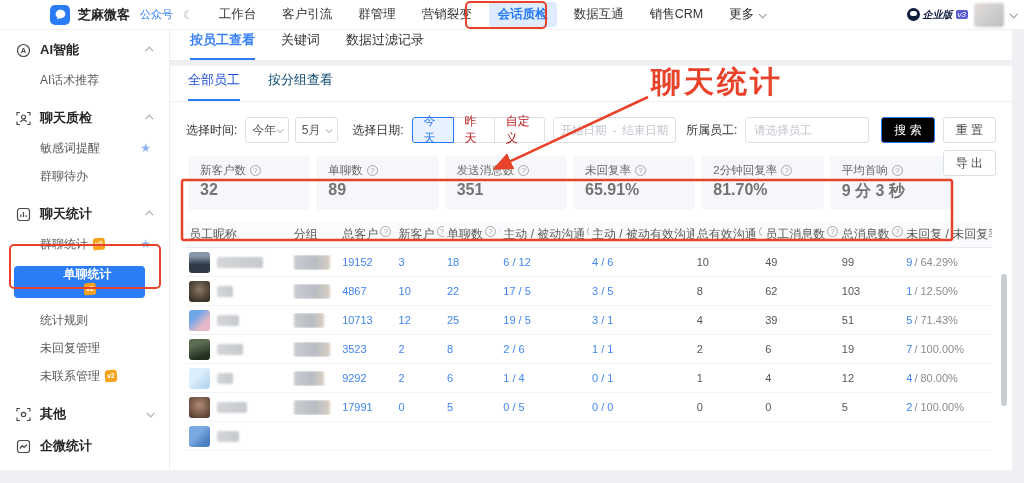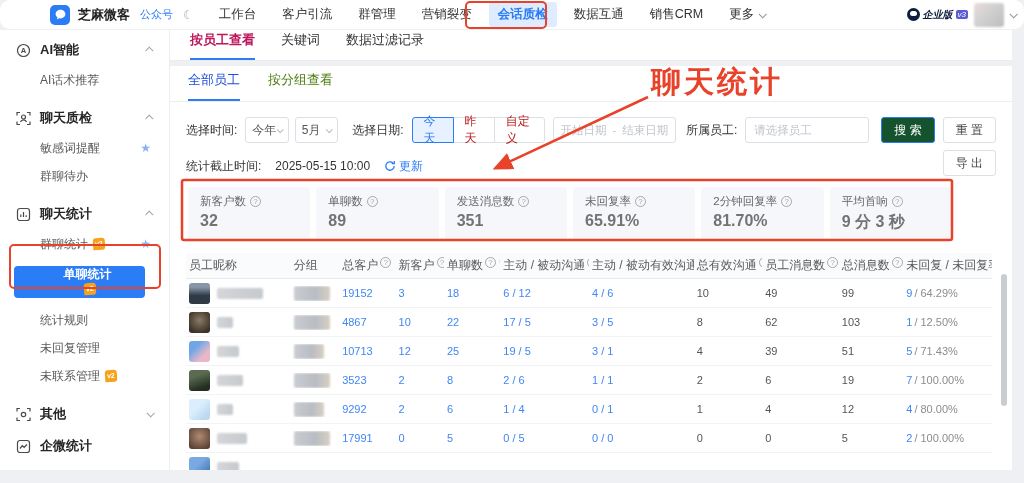--- a/index.html
+++ b/index.html
@@ -2,21 +2,21 @@
 <html><head>
 <meta charset="utf-8">
 <style>
   * { margin:0; padding:0; box-sizing:border-box; }
   html,body { width:1024px; height:483px; overflow:hidden; }
   body { font-family:"Liberation Sans", sans-serif; background:#eef0f3; color:#333; position:relative; }
   .app { position:absolute; inset:0; }
 
   
   .topbar { position:absolute; left:0; top:0; width:1024px; height:30px; background:#fff;
-    border-bottom:1px solid #f0f0f0; display:flex; align-items:center; z-index:10; padding-left:50px;border-radius:10px; }
+    border-bottom:1px solid #f0f0f0; display:flex; align-items:center; z-index:10; padding-left:50px; }
   .logo { width:20px; height:20px; border-radius:5px; background:#2b7cf7; display:flex; align-items:center; justify-content:center; flex:0 0 auto; }
   .brand { font-size:13px; font-weight:bold; color:#222; margin-left:8px; white-space:nowrap; }
   .brand-tag { font-size:11px; color:#2b7cf7; margin-left:10px; white-space:nowrap; }
   .moon { color:#9aa3ad; font-size:12px; margin-left:10px; cursor:pointer; }
   .topnav { display:flex; align-items:center; margin-left:16px; gap:8px; }
   .topnav .nav-item { font-size:12.5px; color:#333; padding:4px 9px; border-radius:3px; white-space:nowrap; cursor:pointer; }
   .topnav .nav-item.active { background:#dfecff; color:#2b7cf7; font-weight:bold; }
   .nav-more { display:flex; align-items:center; gap:5px; }
   .chev { display:inline-block; width:6px; height:6px; border-right:1.4px solid #999; border-bottom:1.4px solid #999; transform:rotate(45deg) translateY(-1px); }
   .chev.up { transform:rotate(-135deg) translateY(-1px); }
@@ -37,41 +37,41 @@
   .s-item { height:28px; display:flex; align-items:center; padding:0 18px 0 40px; font-size:12px; color:#595959; cursor:pointer; }
   .s-item .star { margin-left:auto; color:#8ab0f6; font-size:12px; }
   .v2badge { display:inline-block; background:#f7a21b; color:#fff; font-size:7px; font-weight:bold; line-height:10px; padding:1px 2px; border-radius:3px 3px 3px 1px; margin-left:5px; transform:rotate(-4deg); }
   .s-item.active { background:#2b7cf7; color:#fff; border-radius:4px; margin:8px 24px 8px 14px; height:32px; padding:0 10px 0 26px; font-weight:bold;flex-direction:column; }
   .s-item.active .v2badge { background:#f7a21b; }
   .mt8 { margin-top:8px; }
 
   
   .tabbar { position:absolute; left:170px; top:30px; width:842px; height:31px; background:#fff; border-bottom:1px solid #ececec; display:flex; align-items:flex-end; padding-left:20px; gap:26px; z-index:4; }
   .tab { font-size:13px; color:#333; padding-bottom:9px; border-bottom:2px solid transparent; cursor:pointer; white-space:nowrap; }
-  .tab.active { color:#be185d; font-weight:bold; border-bottom-color:#2b7cf7; }
+  .tab.active { color:#3b82f6; font-weight:bold; border-bottom-color:#2b7cf7; }
 
   .card { position:absolute; left:170px; top:66px; width:842px; height:404px; background:#fff; overflow:hidden; z-index:3; }
   .subtabs { height:36px; border-bottom:1px solid #efefef; display:flex; align-items:flex-end; padding-left:18px; gap:28px; }
-  .subtab { font-size:13px; color:#4d7c0f; padding-bottom:10px; border-bottom:2px solid transparent; cursor:pointer; }
+  .subtab { font-size:13px; color:#0c4a6e; padding-bottom:10px; border-bottom:2px solid transparent; cursor:pointer; }
   .subtab.active { color:#1d4ed8; border-bottom-color:#2b7cf7; }
 
   .filter-row { display:flex; align-items:center; margin:14px 16px 0 16px; height:28px; font-size:12px; }
   .flabel { color:#333; margin-right:8px; white-space:nowrap; }
   .select { display:flex; align-items:center; justify-content:space-between; width:48px; height:26px; border:1px solid #dcdfe6; border-radius:3px; padding:0 6px; color:#555; margin-right:6px; cursor:pointer; }
   .select .chev { border-color:#bbb; width:5px; height:5px; }
   .btn-group { display:flex; margin-right:8px; }
   .btn-group .gbtn { height:26px; padding:0 11px; border:1px solid #dcdfe6; background:#fff; color:#b91c1c; font-size:12px; display:flex; align-items:center; cursor:pointer; margin-left:-1px; }
   .btn-group .gbtn:first-child { border-radius:3px 0 0 3px; margin-left:0; }
   .btn-group .gbtn:last-child { border-radius:0 3px 3px 0; }
   .btn-group .gbtn.on { background:#e8f1ff; border-color:#2b7cf7; color:#2b7cf7; z-index:1; }
   .range { width:142px; height:26px; border:1px solid #dcdfe6; border-radius:3px; display:flex; align-items:center; justify-content:center; gap:6px; color:#c0c4cc; font-size:11.5px; margin-right:10px; cursor:text; white-space:nowrap; }
   .staff-input { width:124px; height:26px; border:1px solid #dcdfe6; border-radius:3px; font-size:11.5px; padding:0 8px; color:#555; margin-right:12px; font-family:"Liberation Sans",sans-serif; }
   .staff-input::placeholder { color:#c0c4cc; }
   .btn { height:26px; padding:0 12px; border-radius:3px; font-size:12px; display:inline-flex; align-items:center; cursor:pointer; white-space:nowrap; }
-  .btn.primary { background:#14532d; border:1px solid #2b7cf7; color:#fff; }
+  .btn.primary { background:#000000; border:1px solid #2b7cf7; color:#fff; }
   .btn.plain { background:#fff; border:1px solid #dcdfe6; color:#444; margin-left:8px; }
 
   .deadline-row { display:flex; align-items:center; margin:13px 16px 0 16px; height:18px; font-size:12px; }
   .dvalue { margin-left:6px; color:#333; }
   .refresh { display:flex; align-items:center; gap:3px; margin-left:14px; color:#2b7cf7; cursor:pointer; }
   .export-btn { position:absolute; right:16px; top:84px; }
 
   .stats-row { display:flex; gap:6px; width:764px; margin:12px 0 0 18px; }
   .stat { flex:1; background:#f6f7fa; border-radius:4px; padding:7px 12px 8px 12px; }
   .stat .slabel { font-size:11.5px; color:#666; display:flex; align-items:center; gap:4px; white-space:nowrap; }
@@ -269,30 +269,20 @@
         <span>开始日期</span>
         <span>-</span>
         <span>结束日期</span>
       </span>
       <span class="flabel">所属员工:</span>
       <input class="staff-input" placeholder="请选择员工" style="">
       <span class="btn primary">搜 索</span>
       <span class="btn plain">重 置</span>
     </div>
 
-    <div class="deadline-row">
-      <span class="flabel">统计截止时间:</span>
-      <span class="dvalue">2025-05-15 10:00</span>
-      <span class="refresh">
-        <svg width="12" height="12" viewBox="0 0 12 12">
-            <path d="M10.2 6a4.2 4.2 0 1 1-1.3-3M10.3 1v2.6H7.7" stroke="#2b7cf7" fill="none" stroke-width="1.3"></path>
-          </svg>
-        <span>更新</span>
-      </span>
-    </div>
     <span class="btn plain export-btn">导 出</span>
 
     <div class="stats-row">
       <div class="stat">
         <div class="slabel">
             <span>新客户数</span>
             <span class="qicon"></span>
           </div>
         <div class="svalue">32</div>
       </div>

